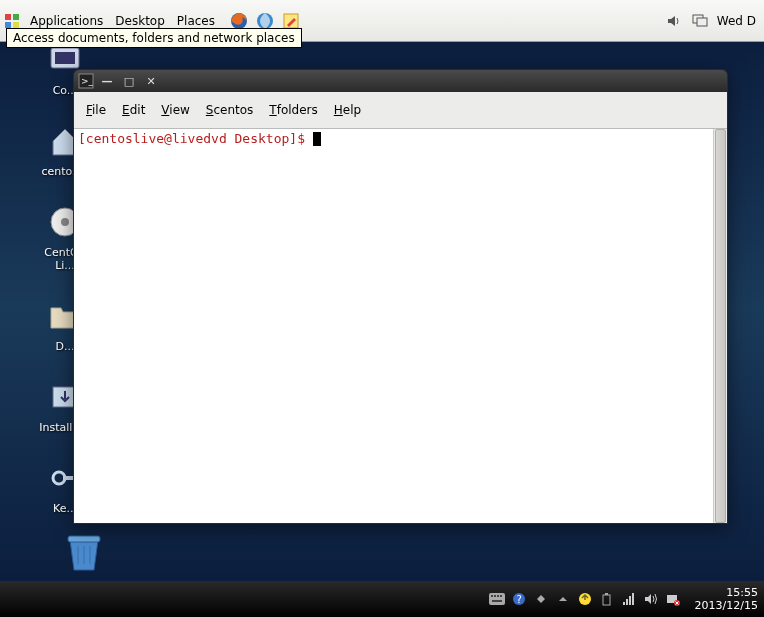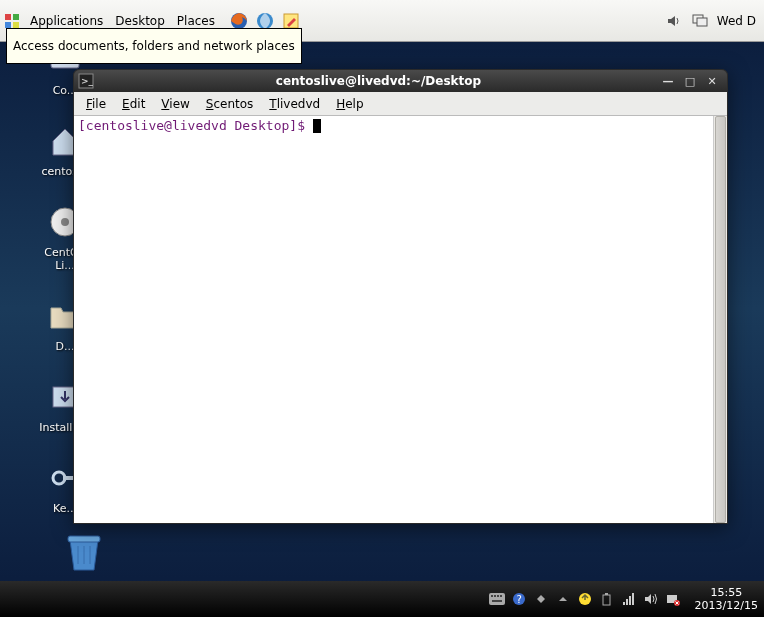--- a/index.html
+++ b/index.html
@@ -36,21 +36,21 @@
 .top-right { margin-left: auto; display: flex; align-items: center; gap: 8px; }
 .top-right .sys-icon { width: 18px; height: 18px; cursor: pointer; display:flex;align-items:center;justify-content:center;}
 .top-right .clock { color: #000; padding-right: 4px;}
 
 .tooltip {
   position: absolute;
   top: 28px;
   left: 6px;
   background: #fffff0;
   border: 1px solid #000;
-  padding: 10px 6px;
+  padding: 2px 6px;
   font-size: 12px;
   color: #000;
   z-index: 200;
 }
 
 .desktop-icons {
   position: absolute;
   top: 40px;
   left: 20px;
   display: flex;
@@ -108,21 +108,21 @@
 .titlebar .t-title { flex: 1; text-align: center; }
 .titlebar .win-controls { display: flex; gap: 4px; padding-right: 6px; }
 .titlebar .win-btn {
   width: 18px; height: 16px;
   cursor: pointer;
   color: #ddd;
   font-size: 11px;
   display:flex;align-items:center;justify-content:center;
 }
 .menubar {
-  height: 24px;
+  height: 37px;
   background: #ececea;
   border-bottom: 1px solid #bbb;
   display: flex;
   align-items: center;
   padding: 0 4px;
 }
 .menubar .m-item {
   padding: 2px 8px;
   cursor: pointer;
   color: #000;
@@ -131,21 +131,21 @@
 .terminal-body {
   flex: 1;
   background: #fff;
   display: flex;
 }
 .terminal-content {
   flex: 1;
   padding: 2px 4px;
   font-family: "DejaVu Sans Mono", monospace;
   font-size: 13px;
-  color: #701a75;
+  color: #b91c1c;
   white-space: pre;
   border-radius: 8px;
 }
 .cursor-block {
   display: inline-block;
   width: 8px;
   height: 14px;
   background: #000;
   vertical-align: text-bottom;
 }
@@ -169,21 +169,21 @@
   bottom: 0; left: 0; right: 0;
   height: 36px;
   background: linear-gradient(180deg, #2a2a2a 0%, #000 100%);
   display: flex;
   align-items: center;
   padding: 0 6px;
   color: #fff;
 }
 .bottom-panel .tray { margin-left: auto; display: flex; align-items: center; gap: 6px; }
 .bottom-panel .tray-icon { width: 16px; height: 16px; cursor: pointer; display:flex;align-items:center;justify-content:center;}
-.bottom-panel .clock-box { text-align: center; font-size: 11px; line-height: 13px; padding-left: 8px; }
+.bottom-panel .clock-box { text-align: right; font-size: 11px; line-height: 13px; padding-left: 8px; }
 </style>
 </head>
 <body>
 
 <div class="top-panel">
   <span class="menu-icon">
     <svg width="16" height="16" viewBox="0 0 16 16">
         <rect x="1" y="1" width="6" height="6" fill="#d44"></rect>
         <rect x="9" y="1" width="6" height="6" fill="#4a4"></rect>
         <rect x="1" y="9" width="6" height="6" fill="#48d"></rect>
@@ -297,33 +297,32 @@
 </div>
 
 <div class="terminal-window">
   <div class="titlebar">
     <div class="t-icon">
       <svg width="16" height="16" viewBox="0 0 16 16">
           <rect x="1" y="1" width="14" height="14" fill="#222" stroke="#888"></rect>
           <text x="3" y="11" font-size="9" fill="#ccc">&gt;_</text>
         </svg>
     </div>
-    <div class="t-title">centoslive@livedvd:~/Desktop</div>
     <div class="win-controls">
       <div class="win-btn">—</div>
       <div class="win-btn">□</div>
       <div class="win-btn">✕</div>
     </div>
   </div>
   <div class="menubar">
     <div class="m-item"><span class="underline">F</span><span>ile</span></div>
     <div class="m-item"><span class="underline">E</span><span>dit</span></div>
     <div class="m-item"><span class="underline">V</span><span>iew</span></div>
     <div class="m-item"><span class="underline">S</span><span>centos</span></div>
-    <div class="m-item"><span class="underline">T</span><span>livedvd</span></div>
+    <div class="m-item"><span class="underline">T</span><span>folders</span></div>
     <div class="m-item"><span class="underline">H</span><span>elp</span></div>
   </div>
   <div class="terminal-body">
     <div class="terminal-content"><span>[centoslive@livedvd Desktop]$ </span><span class="cursor-block"></span></div>
     <div class="scrollbar">
         <div class="thumb"></div>
       </div>
   </div>
 </div>
 

